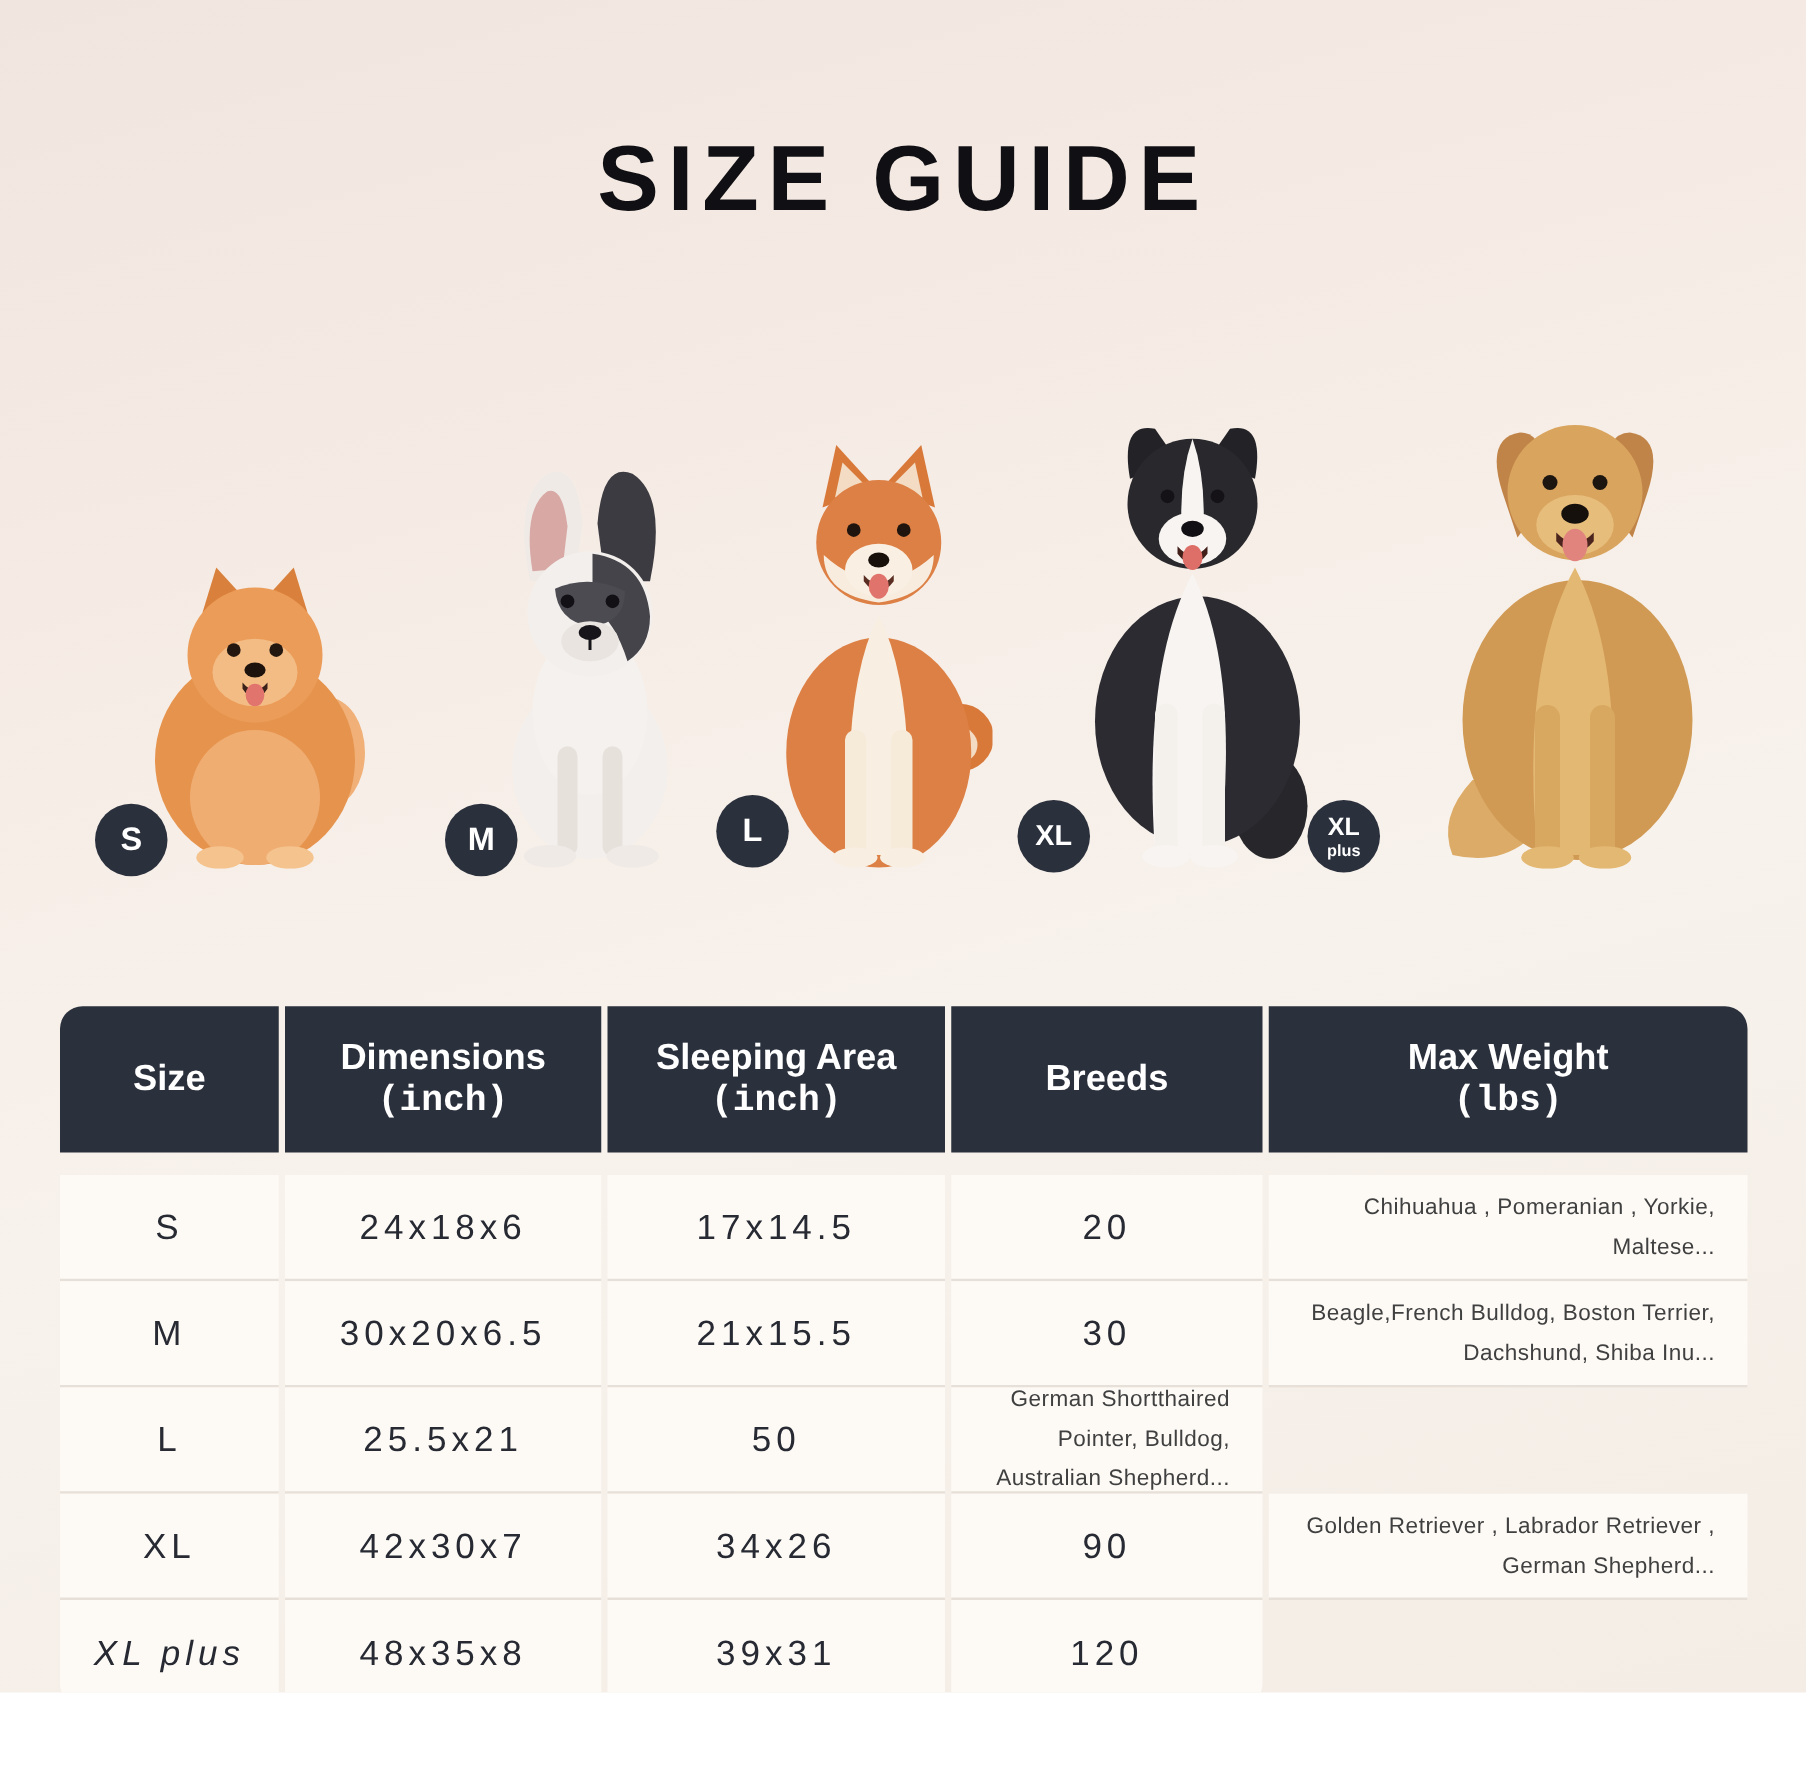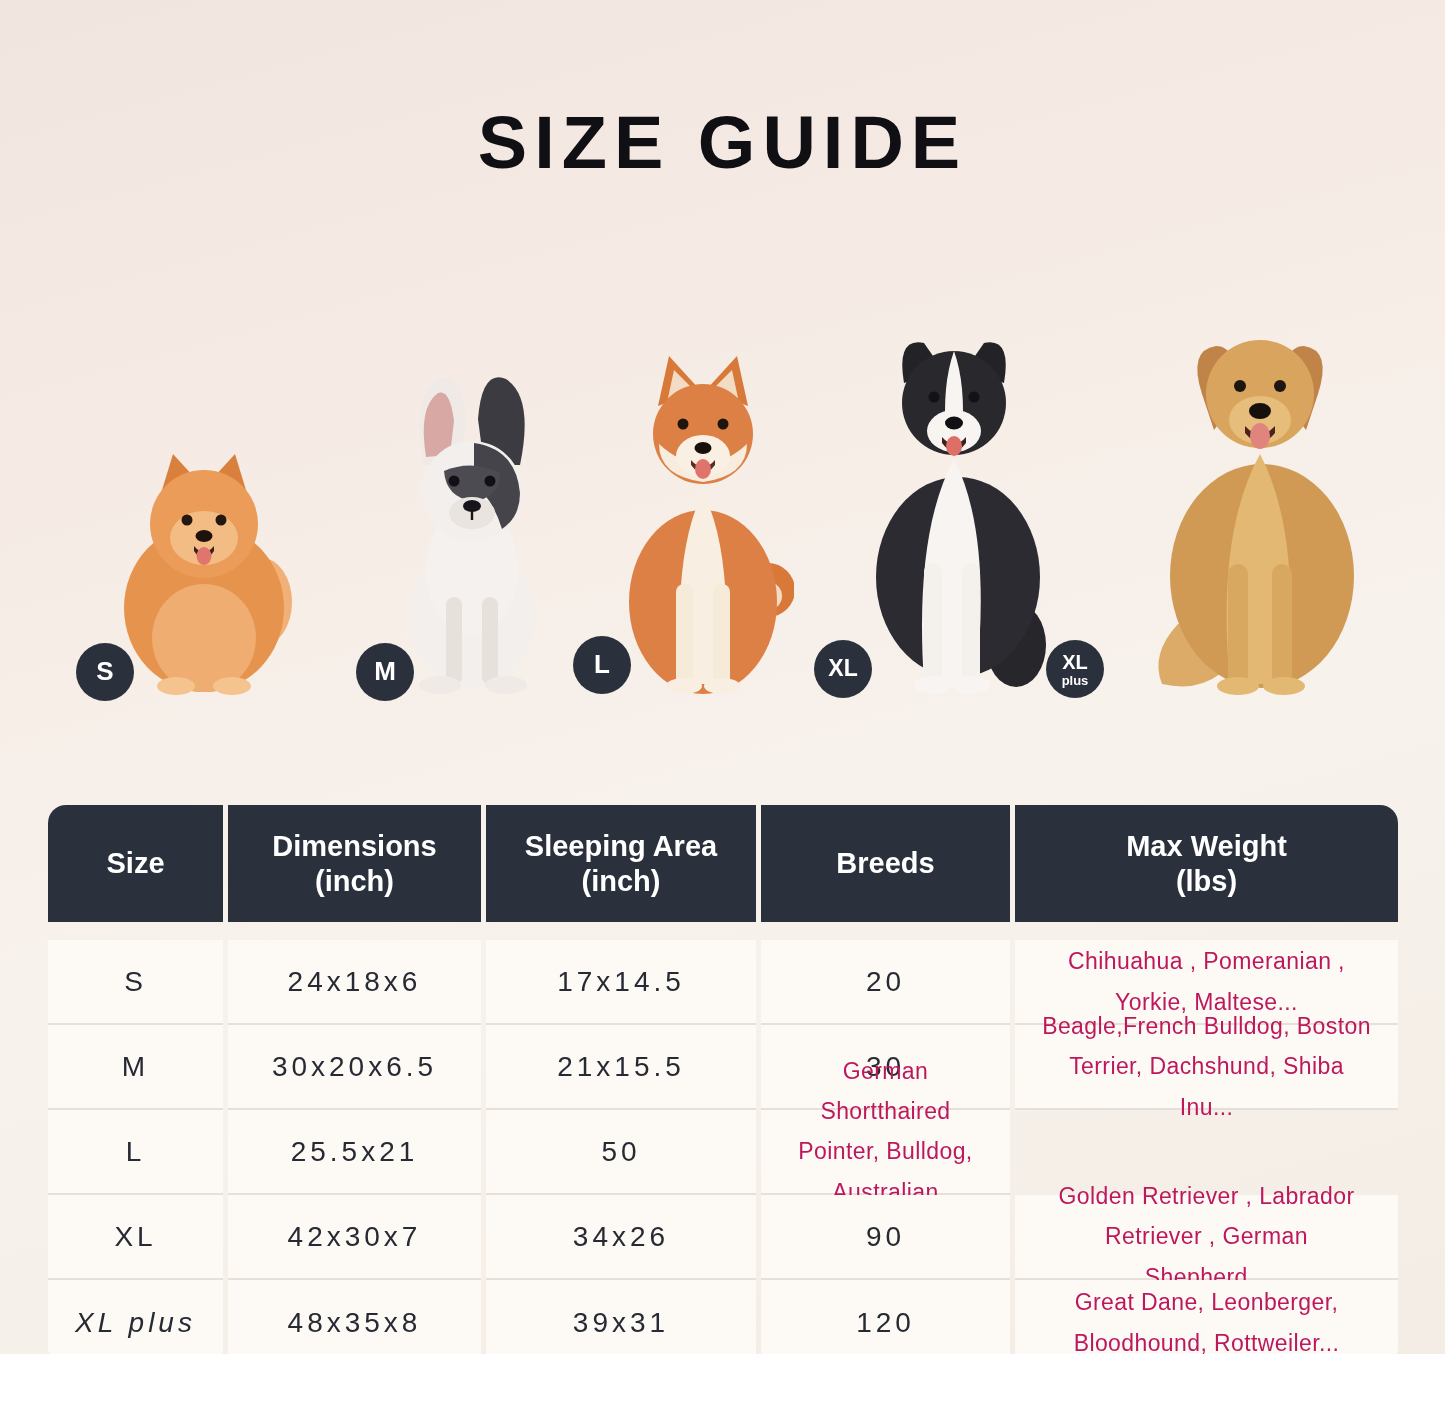--- a/index.html
+++ b/index.html
@@ -32,31 +32,31 @@
     column-gap:5px;
   }
   .t-head{ margin-bottom:18px; }
   .h-cell{
     height:117px; background:#2b303d; color:#ffffff;
     display:flex; flex-direction:column; align-items:center; justify-content:center;
     font-size:29px; font-weight:700; line-height:1.2; text-align:center;
   }
   .h-cell:first-child{ border-radius:18px 0 0 0; }
   .h-cell:last-child{ border-radius:0 18px 0 0; }
-  .h-sub{ display:block; font-weight:700; }
+  .h-sub{ display:block; font-weight:700;font-family:Liberation Mono, monospace; }
   .b-cell{
     height:85px; background:#fdfaf6; color:#272a32;
     display:flex; align-items:center; justify-content:center;
     font-size:28px; letter-spacing:4px;
     border-bottom:2px solid #e7e0d8;
   }
   .b-cell.breeds{
-    justify-content:flex-start; text-align:center;
-    padding:0 26px; font-size:23px; letter-spacing:0.4px; line-height:1.75;
-    color:#be185d;
+    justify-content:flex-start; text-align:right;
+    padding:0 26px; font-size:18px; letter-spacing:0.4px; line-height:1.75;
+    color:#404040;
   }
   .t-body-row:last-child .b-cell{ border-bottom:none; }
   .t-body-row:last-child .b-cell:first-child{ border-radius:0 0 0 18px;font-style:italic; }
   .t-body-row:last-child .b-cell:last-child{ border-radius:0 0 18px 0; }
 
   .footer-note{
     position:absolute; left:48px; top:1368px;
     font-size:33px; font-weight:700; color:#21242c; letter-spacing:0.5px;
   }
 </style>
@@ -246,18 +246,17 @@
       <div class="b-cell">42x30x7</div>
       <div class="b-cell">34x26</div>
       <div class="b-cell">90</div>
       <div class="b-cell breeds">Golden Retriever , Labrador Retriever , German Shepherd...</div>
     </div>
     <div class="t-body-row">
       <div class="b-cell">XL plus</div>
       <div class="b-cell">48x35x8</div>
       <div class="b-cell">39x31</div>
       <div class="b-cell">120</div>
-      <div class="b-cell breeds">Great Dane, Leonberger, Bloodhound, Rottweiler...</div>
     </div>
   </div>
 
 
 </div>
 
 </body></html>

